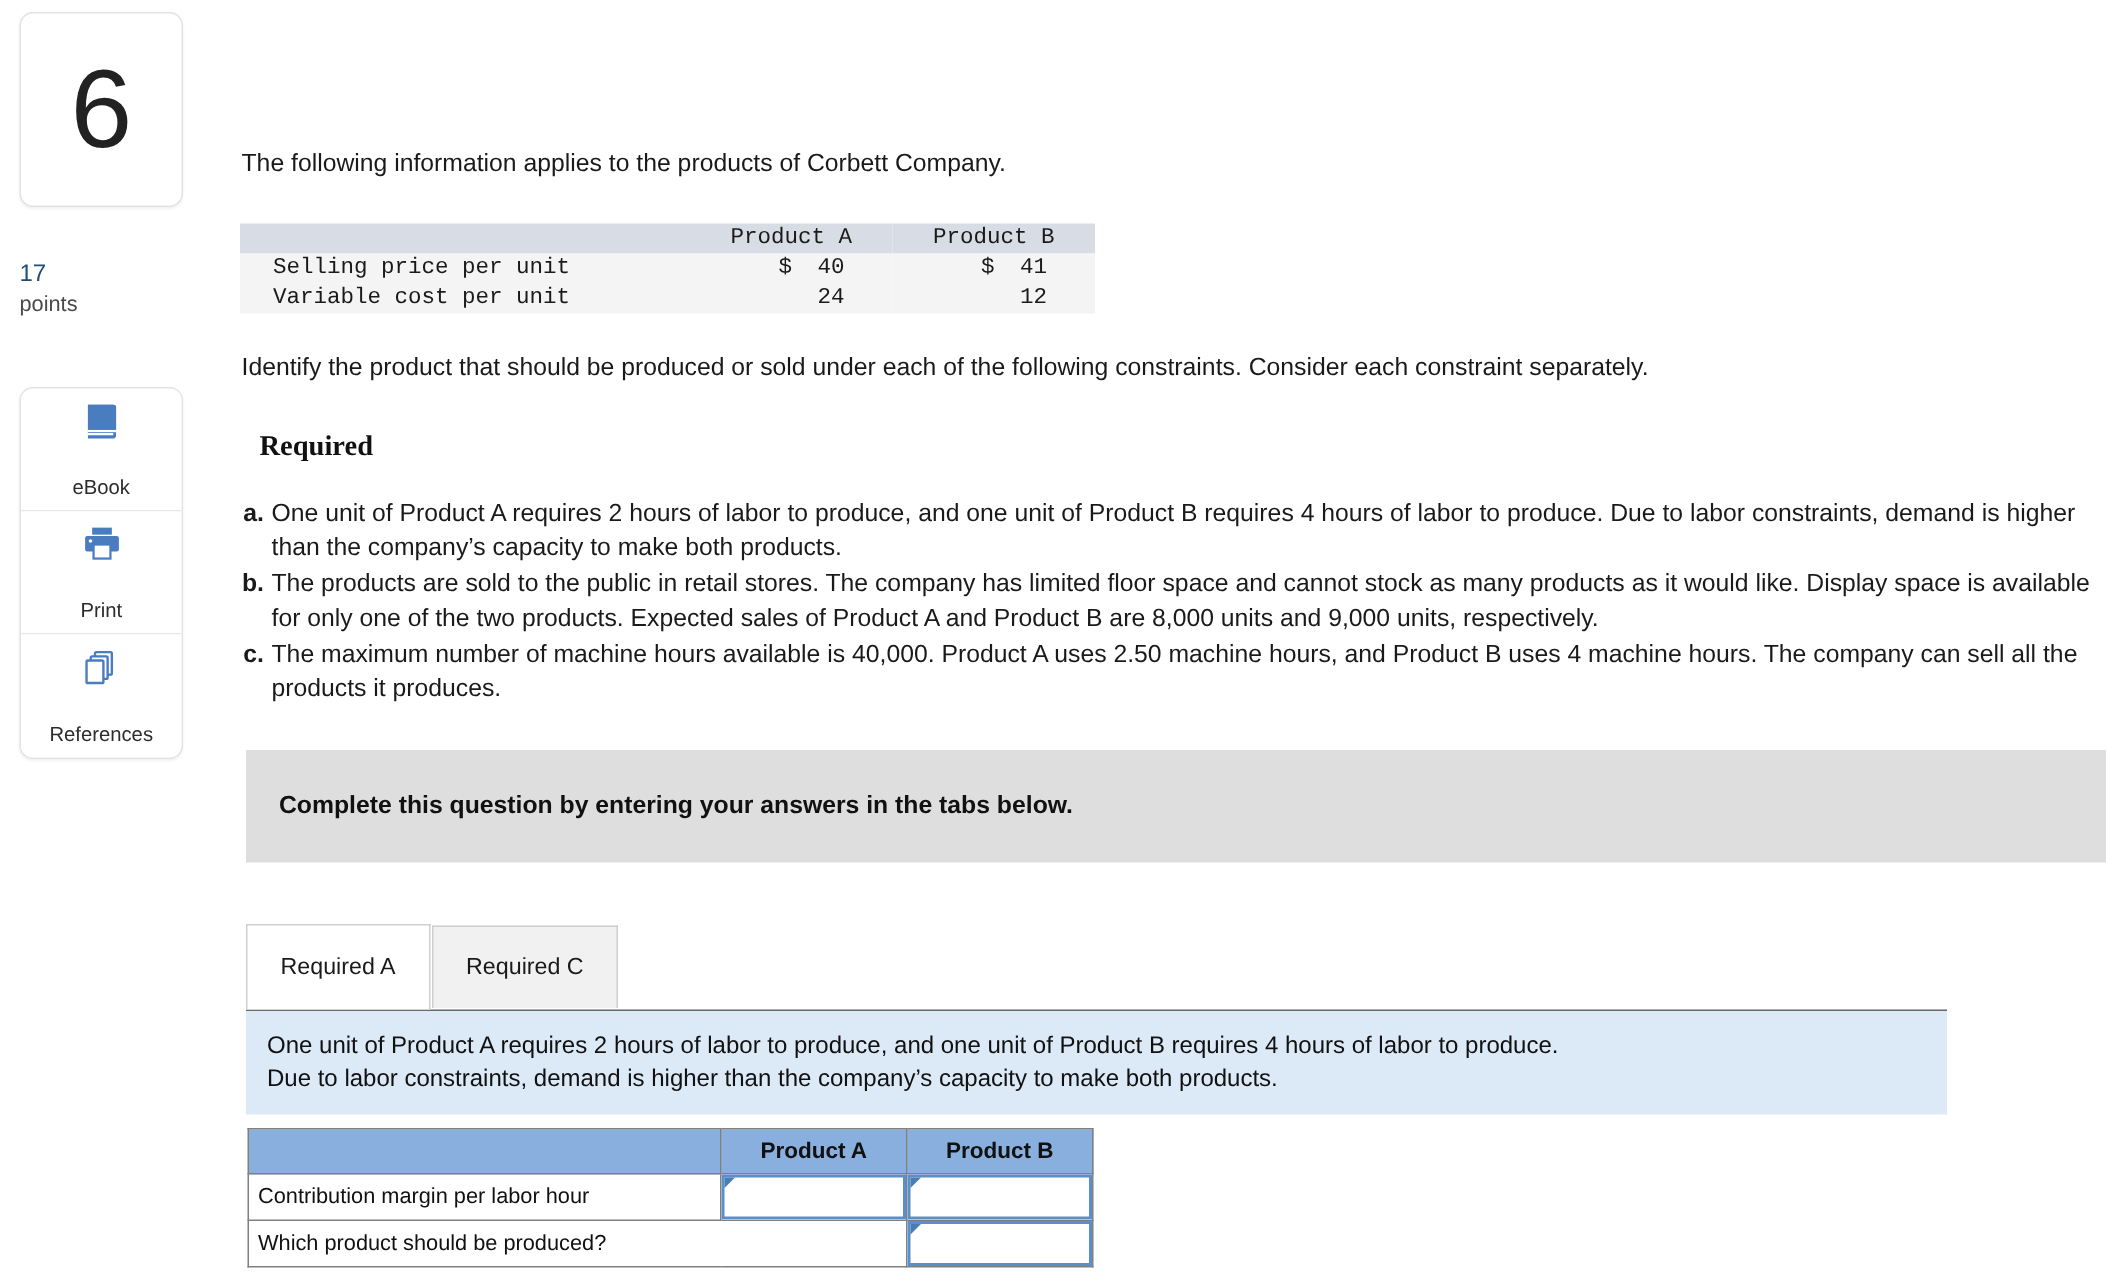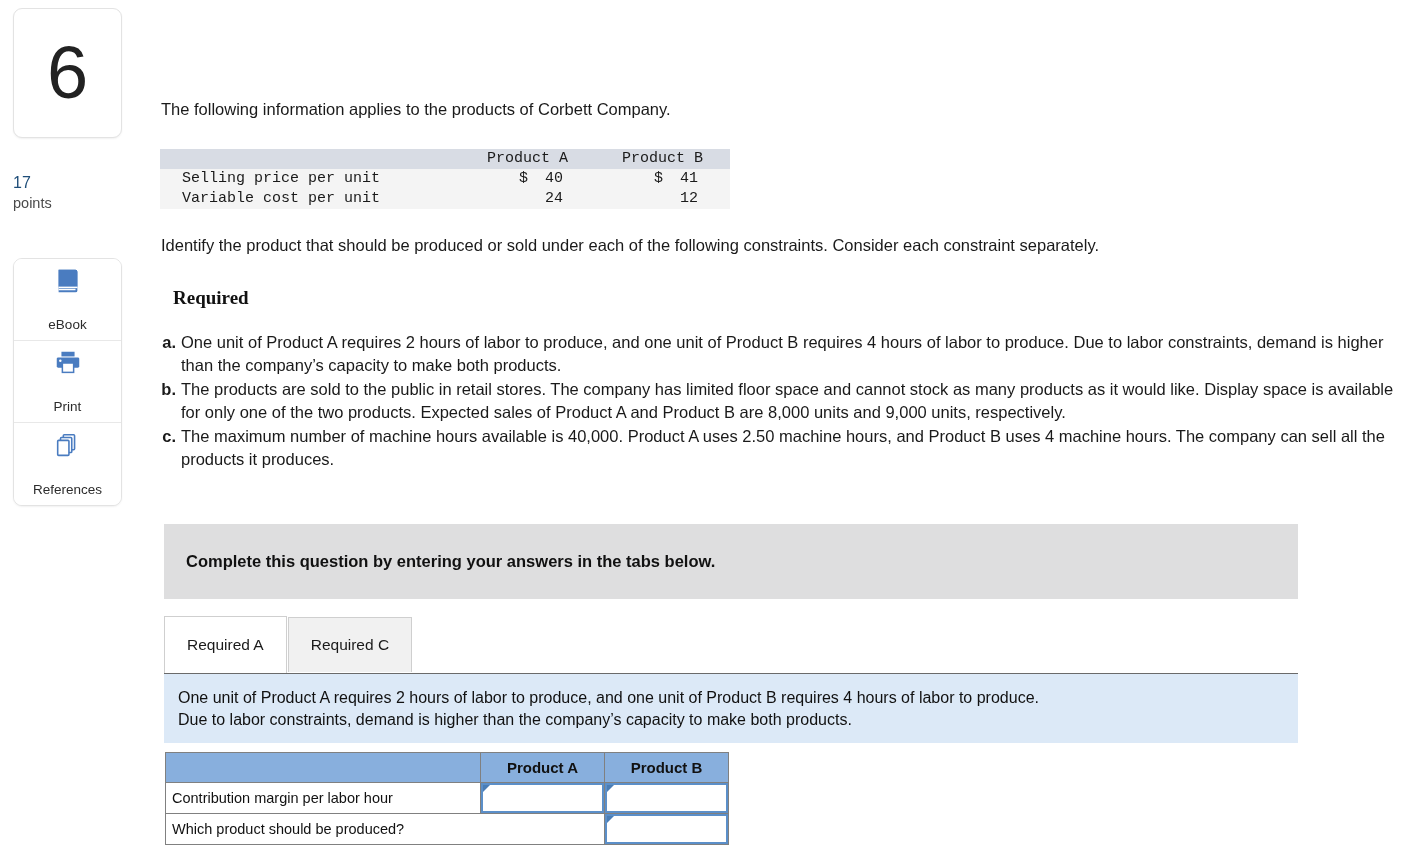--- a/index.html
+++ b/index.html
@@ -194,22 +194,22 @@
     flex: 0 0 20px;
     text-align: right;
     padding-right: 5px;
   }
   .req-item .body { flex: 1 1 auto; }
 
   
   .gray-banner {
     position: absolute;
     left: 9px;
-    top: 524px;
-    width: 1134px;
+    top: 500px;
+    width: 1240px;
     height: 75px;
     background: #dededf;
     display: flex;
     align-items: center;
   }
   .gray-banner .banner-text {
     font-size: 16.5px;
     font-weight: bold;
     color: #111111;
     padding-left: 22px;

